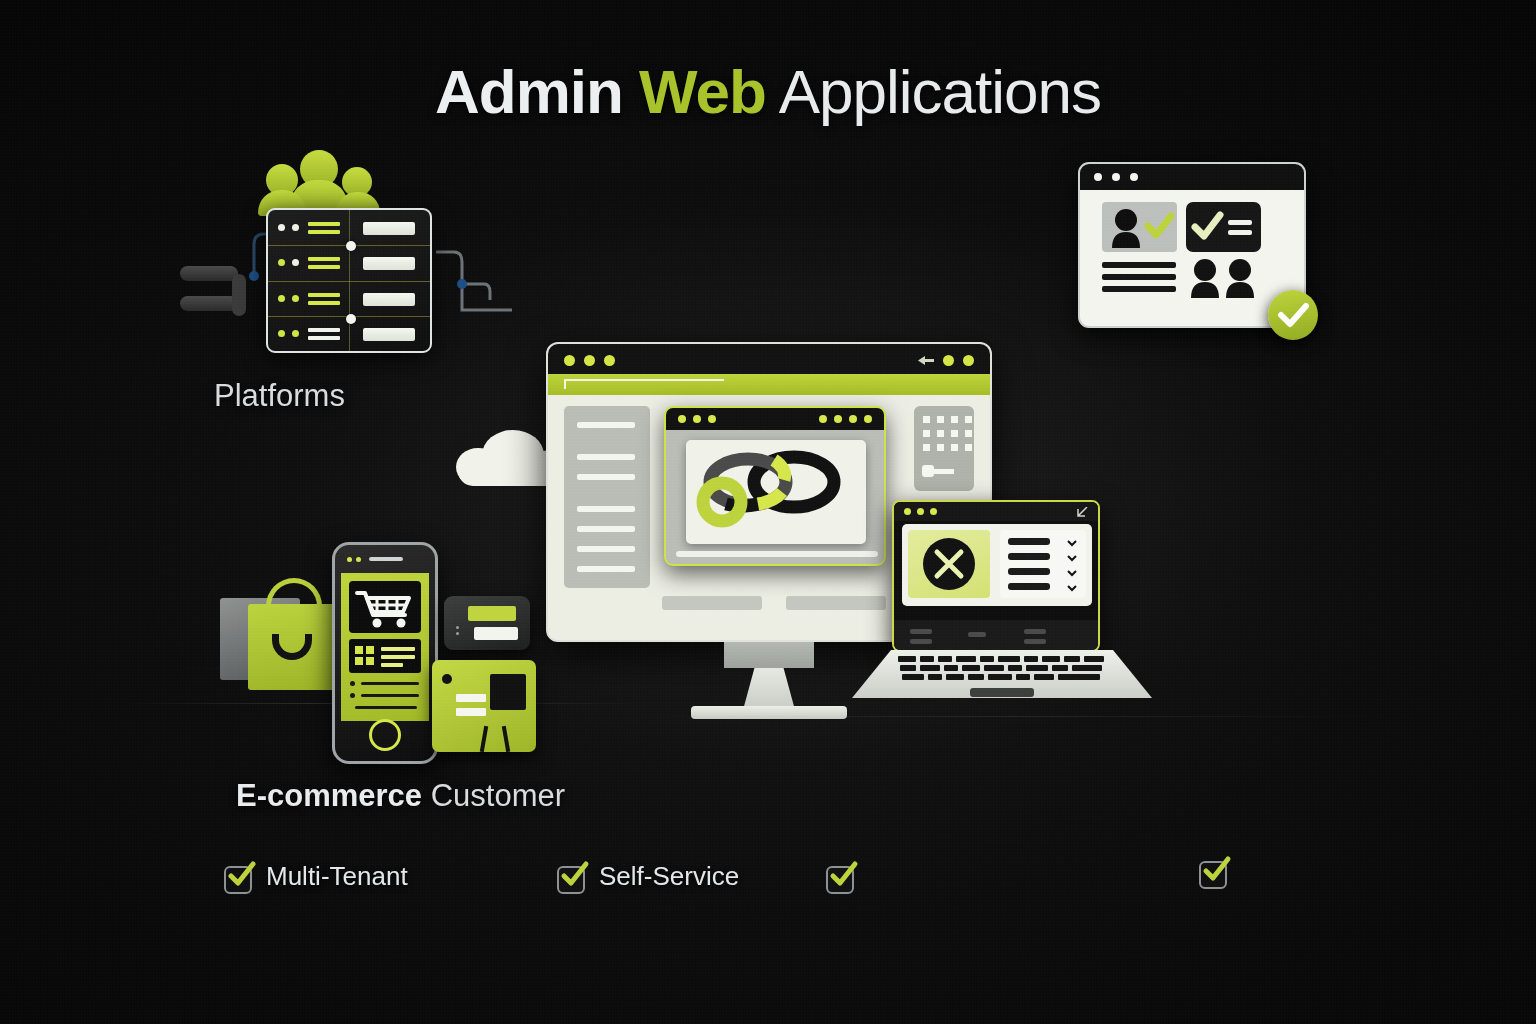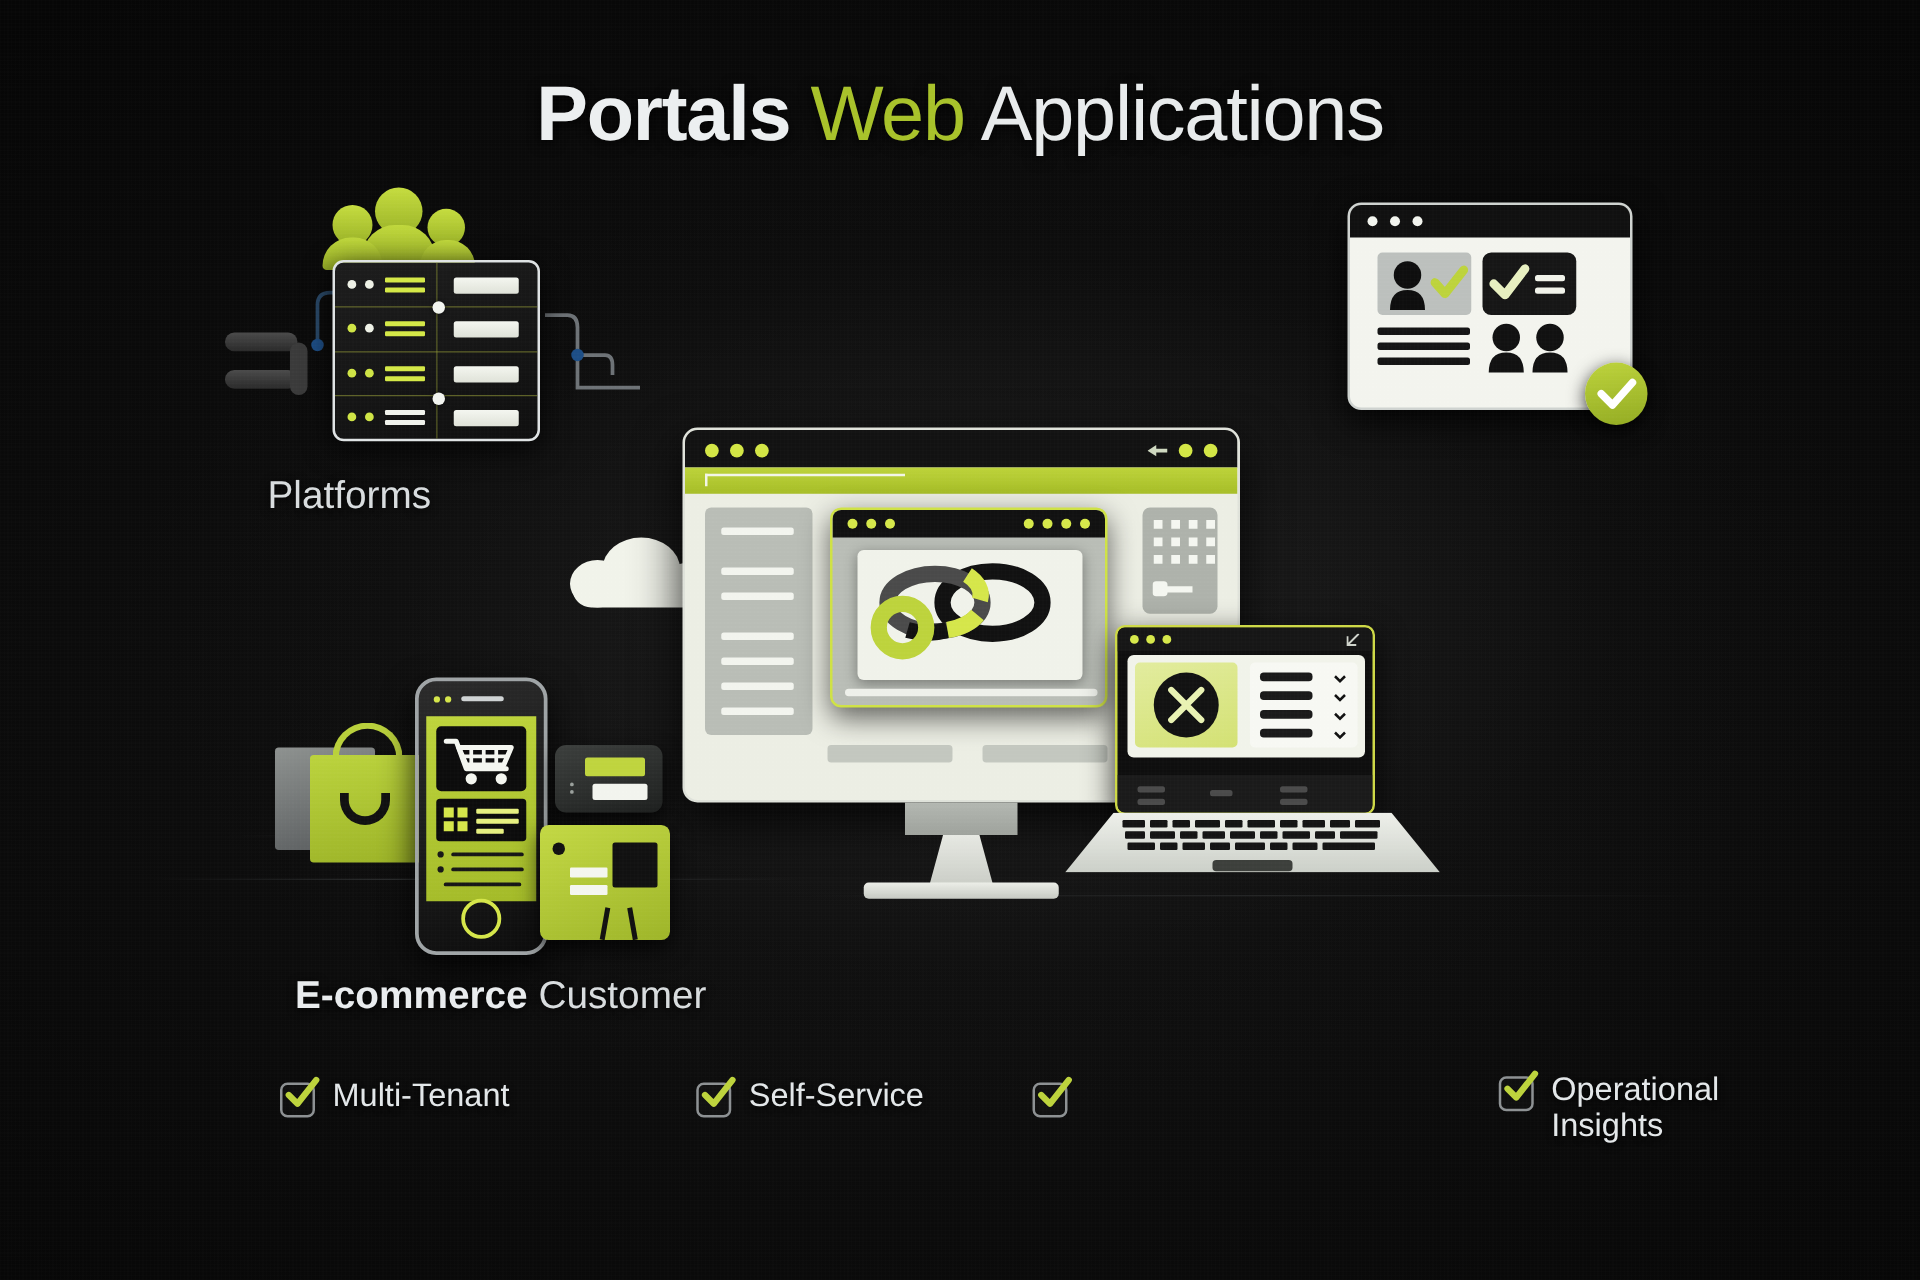--- a/index.html
+++ b/index.html
@@ -24,21 +24,21 @@
       repeating-linear-gradient(90deg, rgba(255,255,255,.015) 0 1px, rgba(0,0,0,0) 1px 3px);
   }
 
   
   #title{
     position:absolute; top:56px; left:0; width:1536px; text-align:center;
     font-size:62px; letter-spacing:-1px; white-space:nowrap;
     text-shadow:0 2px 10px rgba(0,0,0,.9);
   }
   #title .b{ font-weight:bold; color:#eceff0; }
-  #title .g{ font-weight:normal; color:#a8c22a; }
+  #title .g{ font-weight:bold; color:#a8c22a; }
   #title .l{ font-weight:normal; color:#e8ebec; }
 
   
   .lbl{ position:absolute; white-space:nowrap; text-shadow:0 2px 8px rgba(0,0,0,.95); }
   .lbl .bold{ font-weight:bold; color:#e9ecee; }
   .lbl .light{ font-weight:normal; color:#d8dcde; }
 
   #lbl-saas{ left:188px; top:374px; font-size:31px; line-height:1.42; }
   #lbl-saas .r2{ display:block; text-align:right; padding-left:26px; }
   #lbl-portals{ left:1114px; top:374px; font-size:31px; }
@@ -207,21 +207,21 @@
 </head>
 <body>
 
 <div id="stage">
 
   <div class="ground" id="g1"></div>
   <div class="ground" id="g2"></div>
   <div class="ground" id="g3"></div>
 
   <div id="title">
-    <span class="b">Portals </span><span class="g">Web</span><span class="l"> Applications</span>
+    <span class="b">Admin </span><span class="g">Web</span><span class="l"> Applications</span>
   </div>
 
   <div id="saas">
 
     <div class="people">
       <div class="ppl-head" style="left:110px;top:0px;width:38px;height:38px;"></div>
       <div class="ppl-body" style="left:100px;top:30px;width:58px;height:34px;"></div>
       <div class="ppl-head" style="left:76px;top:14px;width:32px;height:32px;"></div>
       <div class="ppl-body" style="left:68px;top:40px;width:48px;height:26px;"></div>
       <div class="ppl-head" style="left:152px;top:17px;width:30px;height:30px;"></div>
@@ -577,17 +577,16 @@
         <path d="M7 17 L14 24 L29 5" stroke="#bdd33c" stroke-width="5" fill="none" stroke-linecap="round" stroke-linejoin="round"></path>
       </svg>
     </div>
   </div>
   <div class="feat" id="feat3">
     <div class="box">
       <svg width="34" height="34">
         <path d="M7 17 L14 24 L29 5" stroke="#bdd33c" stroke-width="5" fill="none" stroke-linecap="round" stroke-linejoin="round"></path>
       </svg>
     </div>
-    <div class="txt">Operational Insights</div>
   </div>
 
   <div id="noise"></div>
 </div>
 
 </body></html>

